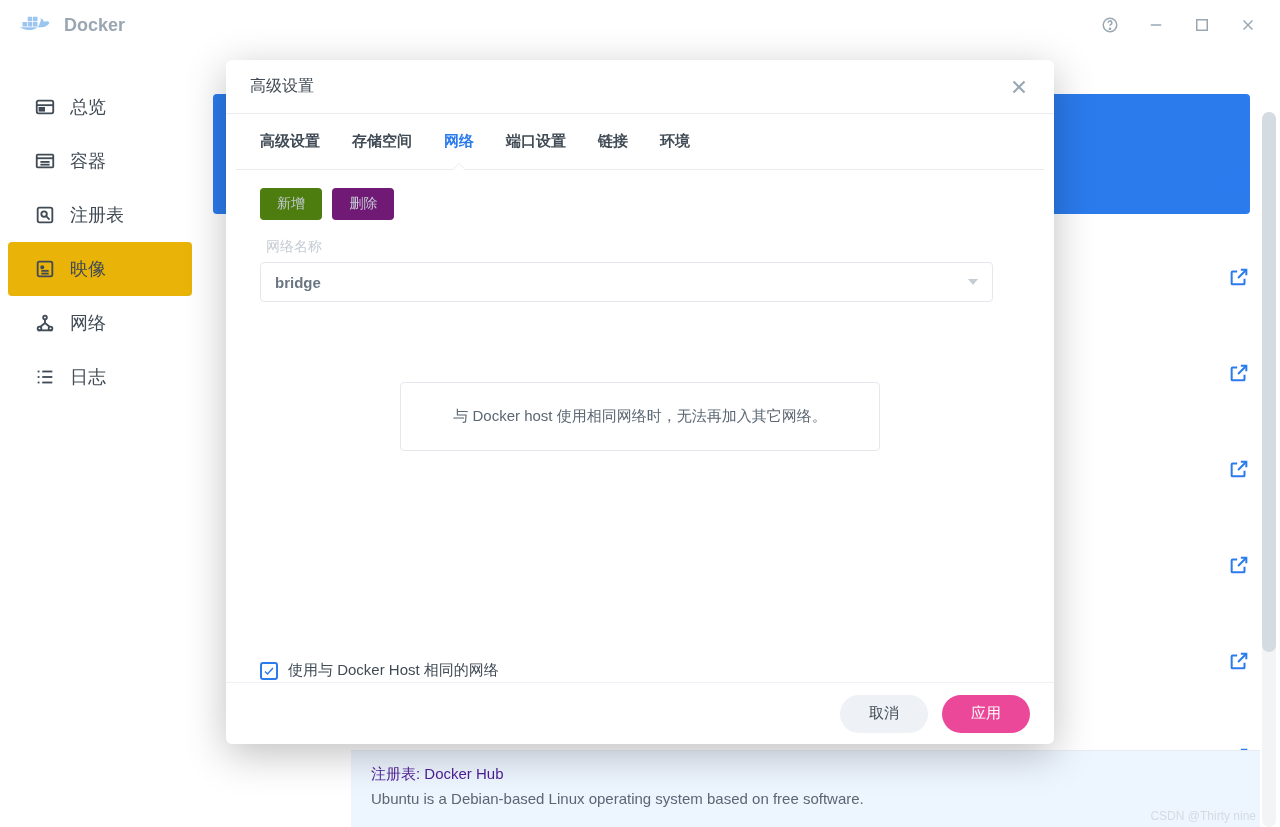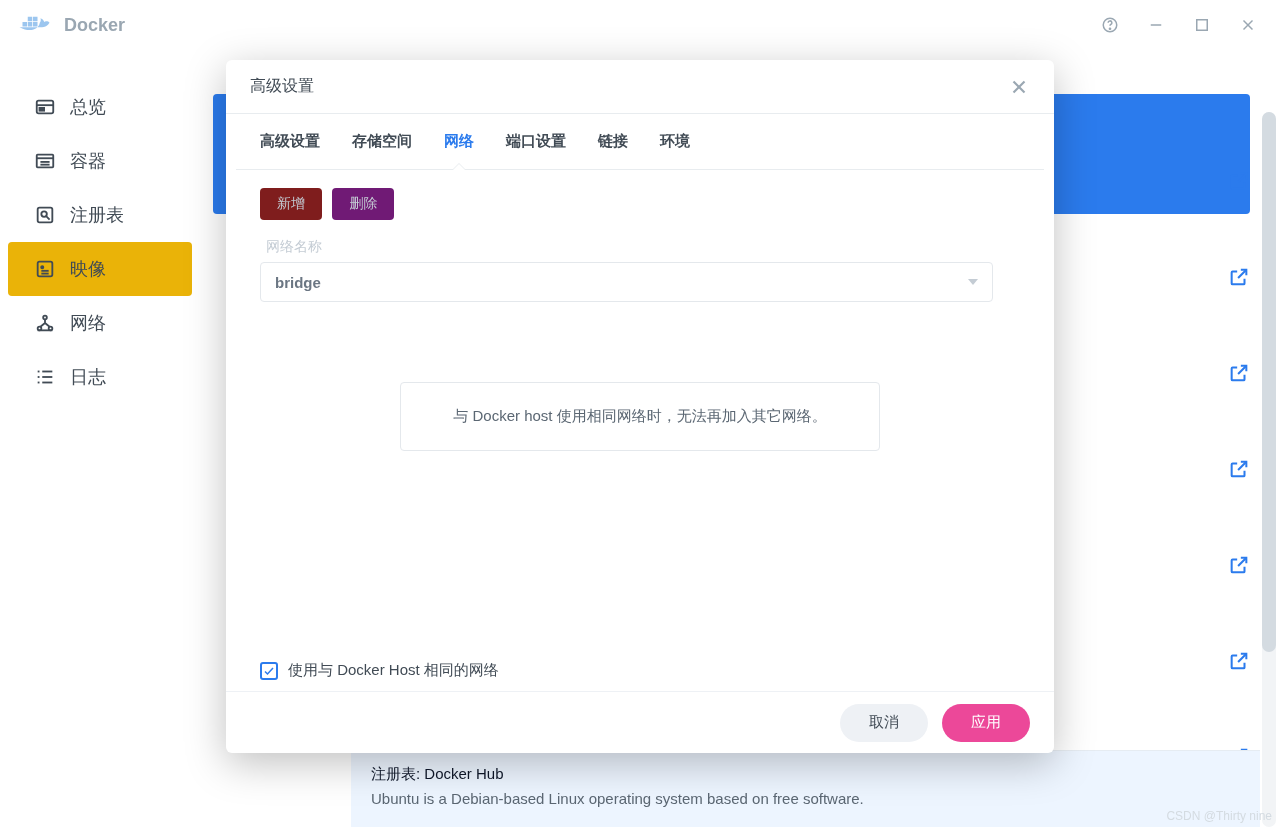--- a/index.html
+++ b/index.html
@@ -28,56 +28,56 @@
 
   
   .content { flex: 1; position: relative; background: #fff; display: flex; flex-direction: column; border-left: 1px solid transparent; }
   .content-scroll { position: absolute; right: 0; top: 62px; width: 18px; bottom: 0; }
   .content-scroll .track { background: #f2f4f6; width: 14px; height: 100%; border-radius: 7px; }
   .content-scroll .thumb { background: #d4dbe1; width: 14px; height: 540px; border-radius: 7px; }
 
   .content-header { margin-top: 44px; margin-left: 12px; margin-right: 30px; background: #2b7bed; color: #fff; height: 120px; border-radius: 4px; }
 
   .content-selected-card { position: absolute; left: 150px; right: 20px; bottom: 0; background: #edf5ff; border-top: 1px solid #e6ecf2; padding: 14px 20px 20px 20px; font-size: 15px; }
-  .content-selected-card .reg-line { color: #0f172a; margin-bottom: 6px; }
+  .content-selected-card .reg-line { color: #4c1d95; margin-bottom: 6px; }
   .content-selected-card .desc-line { color: #5b6773; }
 
   
   .modal-overlay { position: absolute; inset: 0; display: flex; justify-content: center; align-items: flex-start; }
   .modal { width: 828px; margin-top: 60px; background: #fff; border-radius: 6px; box-shadow: 0 10px 40px rgba(0,0,0,0.25); display: flex; flex-direction: column; }
   .modal-header { height: 54px; display: flex; align-items: center; justify-content: space-between; padding: 0 24px; border-bottom: 1px solid #e8ecef; }
   .modal-title { font-size: 16px; color: #414B55; }
   .modal-close { width: 22px; height: 22px; display:flex; align-items:center; justify-content:center; color:#9aa7b2; cursor:pointer; font-size: 20px; }
 
   .modal-tabs { display: flex; gap: 32px; padding: 0 24px; align-items: center; height: 56px; border-bottom: 1px solid #e8ecef; margin: 0 10px; }
   .modal-tab { font-size: 15px; font-weight: 600; color: #414B55; cursor: pointer; height: 56px; display:flex; align-items:center; position: relative; }
   .modal-tab.active { color: #2b7bed; }
   .modal-tab.active::after { content: ""; position: absolute; bottom: -1px; left: 50%; transform: translateX(-50%); width: 0; height: 0; border-left: 7px solid transparent; border-right: 7px solid transparent; border-bottom: 7px solid #fff; filter: drop-shadow(0 -1px 0 #e8ecef); }
 
   .modal-body { padding: 18px 34px 0 34px; flex:1; }
   .btn { display:inline-flex; align-items:center; justify-content:center; height: 32px; padding: 0 16px; border-radius: 4px; font-size: 14px; cursor: pointer; border:1px solid transparent; }
-  .btn.disabled { background: #7f1d1d; color: #c4ccd4; cursor: default; }
+  .btn.disabled { background: #4d7c0f; color: #c4ccd4; cursor: default; }
   .btn.plain { background: #701a75; color: #c4ccd4; }
   .btn.primary { background: #ec4899; color: #fff; }
   .btn.secondary { background: #eef1f5; color: #414B55; }
 
   .field-label { font-size: 14px; color: #c4ccd4; margin: 18px 0 6px 6px; }
   .dropdown { width: 733px; height: 40px; border: 1px solid #e4e8ec; border-radius: 4px; display:flex; align-items:center; padding: 0 14px; color: #6b7683; font-size: 15px; justify-content: space-between; cursor: pointer; font-weight: bold; }
   .dropdown .caret { width: 0; height: 0; border-left: 5px solid transparent; border-right: 5px solid transparent; border-top: 6px solid #c4ccd4; }
 
   .notice-box { width: 480px; margin: 80px auto 0 auto; border: 1px solid #e4e8ec; border-radius: 4px; padding: 24px 28px; text-align: center; font-size: 15px; color: #5b6773; }
 
-  .checkbox-row { display:flex; align-items:center; gap: 10px; margin-top: 210px; margin-bottom: 11px; font-size: 15px; color: #414B55; }
+  .checkbox-row { display:flex; align-items:center; gap: 10px; margin-top: 210px; margin-bottom: 2px; font-size: 15px; color: #414B55; }
   .checkbox { width: 18px; height: 18px; border: 2px solid #2b7bed; border-radius: 3px; display:flex; align-items:center; justify-content:center; color:#2b7bed; cursor:pointer; }
   .checkbox svg { width: 12px; height: 12px; }
 
   .modal-footer { height: 62px; border-top: 1px solid #eef1f5; display:flex; align-items:center; justify-content:flex-end; gap: 14px; padding: 0 24px; }
   .modal-footer .btn { height: 38px; padding: 0 28px; font-size: 15px; border-radius: 19px; }
 
-  .watermark { position:absolute; bottom: 4px; right: 8px; font-size: 12px; color: #d4dbe1; }
+  .watermark { position:absolute; bottom: 4px; right: 24px; font-size: 12px; color: #d4dbe1; }
 
   
   .ext-list { position:absolute; right: 30px; top: 120px; display:flex; flex-direction:column; gap: 74px; }
   .ext-list .ext { width:22px; height:22px; color:#2b7bed; cursor:pointer; }
   .ext-list .ext svg { width:22px; height:22px; }
 </style>
 </head>
 <body>
 
 <div class="app-window">

